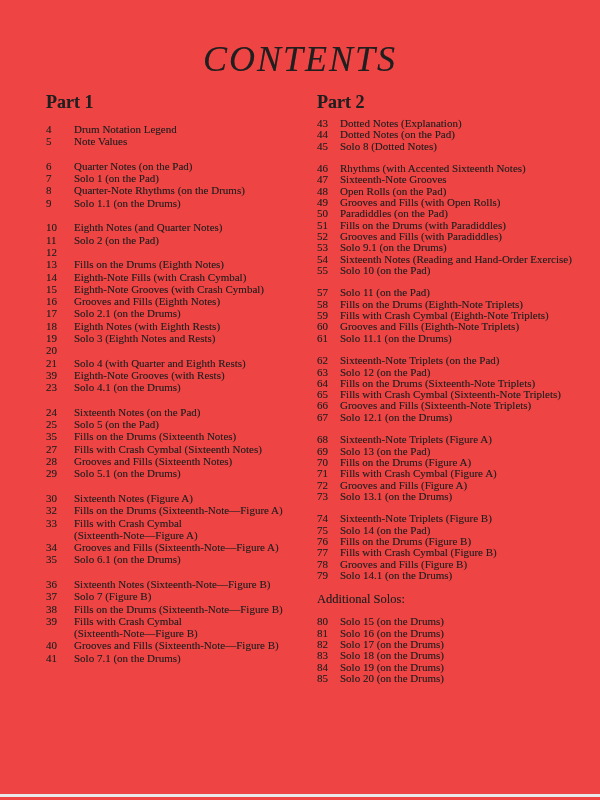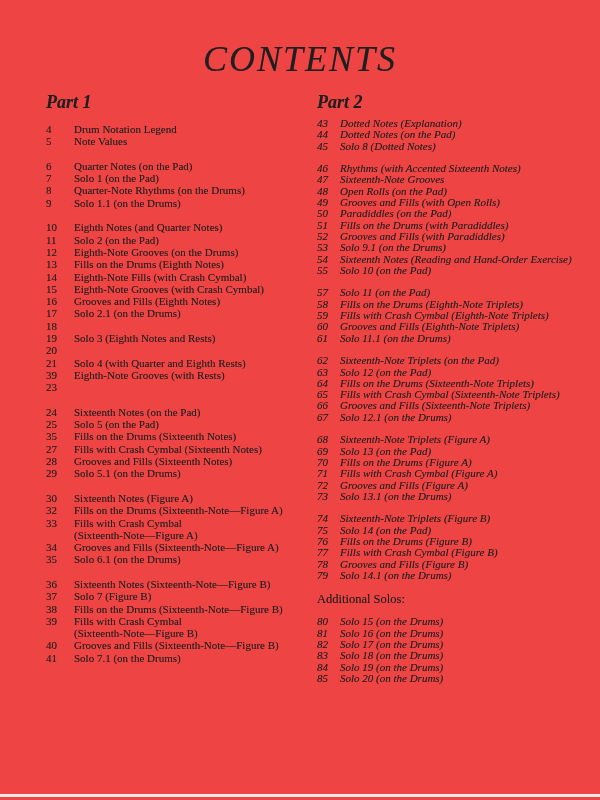--- a/index.html
+++ b/index.html
@@ -22,27 +22,26 @@
     font-size: 36px;
     line-height: 1;
     letter-spacing: 2px;
   }
   .col { position: absolute; top: 92px; font-size: 11px; }
   .col-left  { left: 46px;  width: 262px; line-height: 12.3px; }
   .col-right { left: 317px; width: 272px; line-height: 11.3px; }
   .part-heading {
     font-size: 18px;
     font-weight: bold;
-    font-style: italic;
     line-height: 20px;
   }
   .col-left  .part-heading { margin-bottom: 11px; }
   .col-right .part-heading { margin-bottom: 6px; }
   .group { margin-bottom: 12.3px; }
-  .col-right .group { margin-bottom: 11.3px; font-style: italic; }
+  .col-right .group { margin-bottom: 11.3px; }
   .entry { display: flex; }
   .num { flex: 0 0 auto; }
   .col-left  .num { width: 28px; }
   .col-right .num { width: 23px; }
   .titles { flex: 1 1 auto; min-width: 0; }
   .tline { white-space: nowrap; }
   .subheading {
     font-weight: normal;
     font-size: 12.5px;
     line-height: 14px;
@@ -112,23 +111,20 @@
             </span>
           </div>
           <div class="entry">
             <span class="num">11</span>
             <span class="titles">
               <div class="tline">Solo 2 (on the Pad)</div>
             </span>
           </div>
           <div class="entry">
             <span class="num">12</span>
-            <span class="titles">
-              <div class="tline">Eighth-Note Grooves (on the Drums)</div>
-            </span>
           </div>
           <div class="entry">
             <span class="num">13</span>
             <span class="titles">
               <div class="tline">Fills on the Drums (Eighth Notes)</div>
             </span>
           </div>
           <div class="entry">
             <span class="num">14</span>
             <span class="titles">
@@ -148,20 +144,23 @@
             </span>
           </div>
           <div class="entry">
             <span class="num">17</span>
             <span class="titles">
               <div class="tline">Solo 2.1 (on the Drums)</div>
             </span>
           </div>
           <div class="entry">
             <span class="num">18</span>
+            <span class="titles">
+              <div class="tline">Eighth Notes (with Eighth Rests)</div>
+            </span>
           </div>
           <div class="entry">
             <span class="num">19</span>
             <span class="titles">
               <div class="tline">Solo 3 (Eighth Notes and Rests)</div>
             </span>
           </div>
           <div class="entry">
             <span class="num">20</span>
           </div>
@@ -172,20 +171,23 @@
             </span>
           </div>
           <div class="entry">
             <span class="num">39</span>
             <span class="titles">
               <div class="tline">Eighth-Note Grooves (with Rests)</div>
             </span>
           </div>
           <div class="entry">
             <span class="num">23</span>
+            <span class="titles">
+              <div class="tline">Solo 4.1 (on the Drums)</div>
+            </span>
           </div>
         </div>
         <div class="group">
           <div class="entry">
             <span class="num">24</span>
             <span class="titles">
               <div class="tline">Sixteenth Notes (on the Pad)</div>
             </span>
           </div>
           <div class="entry">

